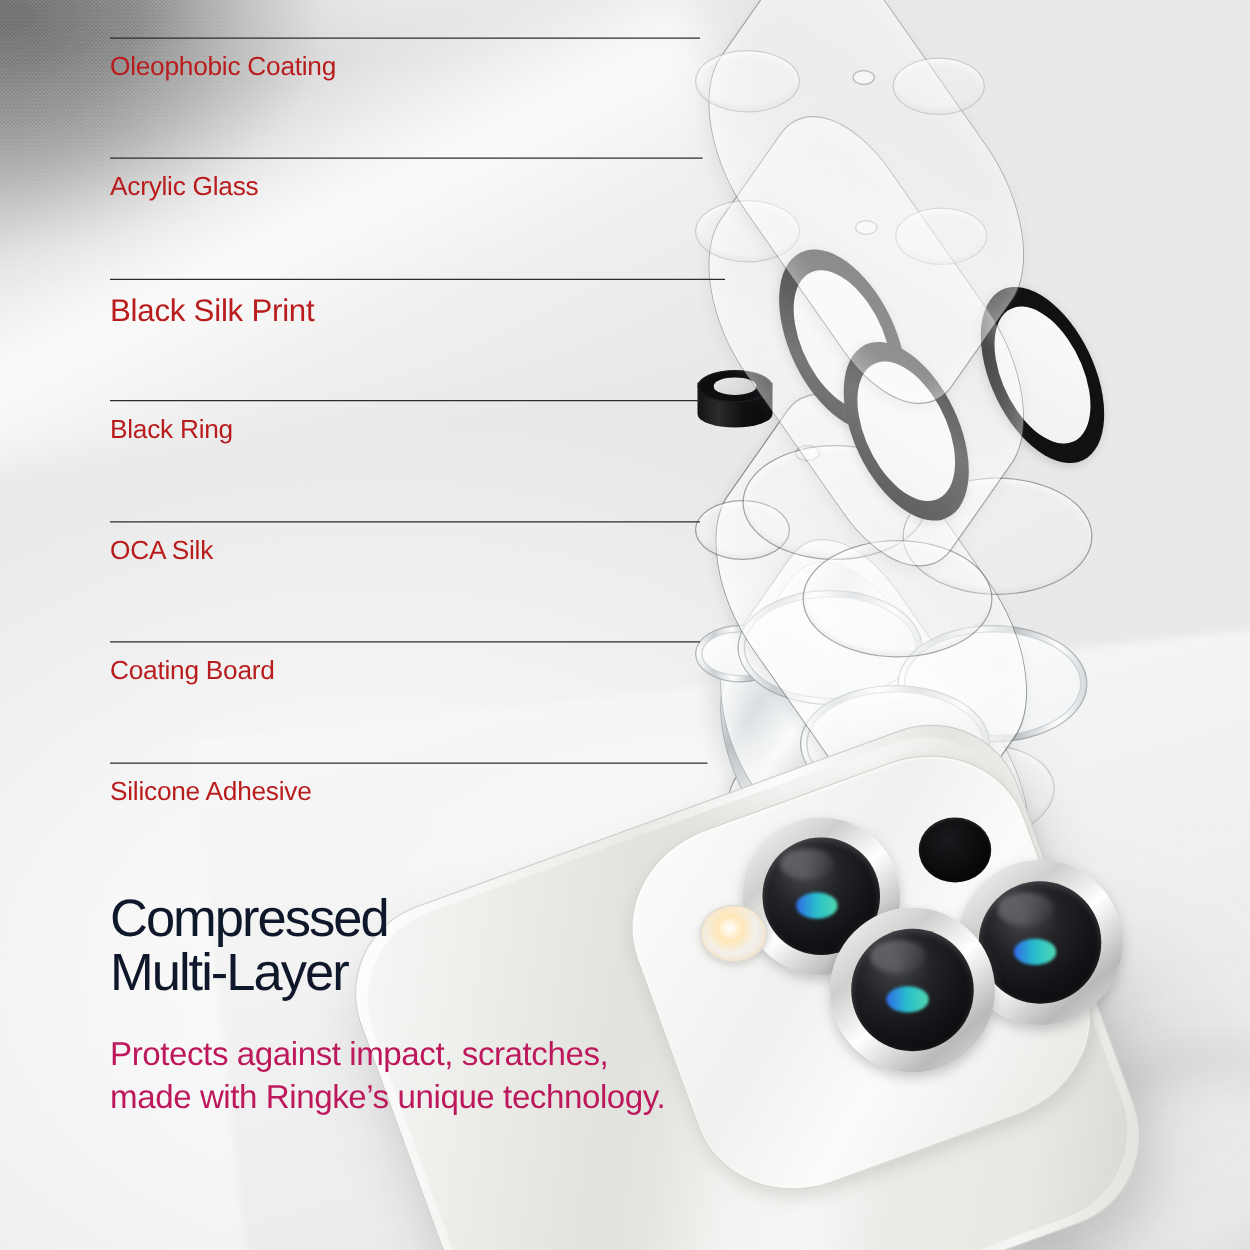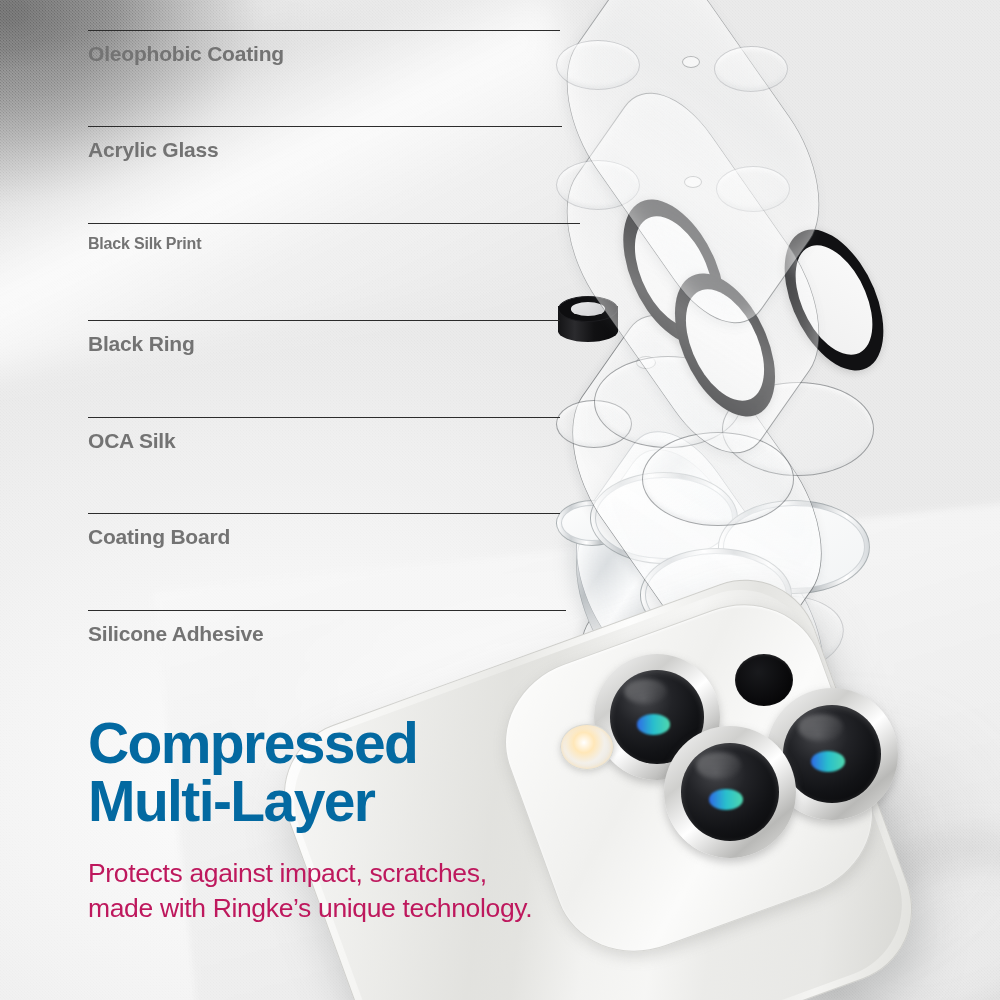--- a/index.html
+++ b/index.html
@@ -80,22 +80,22 @@
 
   
   .callouts { position:absolute; inset:0; z-index:40; }
   .callout { position:absolute; left:0; }
   .callout .rule {
     position:absolute; left:0; top:0;
     height:1px; background:#2c2c2c;
   }
   .callout .lbl {
     position:absolute; left:1px;
-    font-weight:bold;
-    color:#737373;
+    font-weight:normal;
+    color:#b91c1c;
     letter-spacing:-.2px;
     white-space:nowrap;
   }
 
   
   #explode { position:absolute; inset:0; z-index:20; }
   .layer { position:absolute; }
 
   
   .plate {
@@ -250,25 +250,25 @@
   }
   .lidar {
     position:absolute; border-radius:50%;
     background:radial-gradient(circle at 40% 34%, #191a1d 0%, #0b0b0d 55%, #000 100%);
     box-shadow:inset 0 1px 3px rgba(255,255,255,.12);
   }
 
   
   #textblock { position:absolute; z-index:50; left:88px; top:714px; width:660px; }
   #headline {
-    font-size:57px;
-    font-weight:bold;
+    font-size:42px;
+    font-weight:normal;
     line-height:1.02;
     letter-spacing:-1.6px;
-    color:#0369a1;
+    color:#0f172a;
   }
   #headline .l2 { display:block; }
   #body {
     margin-top:26px;
     font-size:26.5px;
     line-height:1.30;
     color:#be185d;
     letter-spacing:-.35px;
   }
   #body span { display:block; }
@@ -392,21 +392,21 @@
       <div class="lbl" style="left:88px;top:12px;font-size:21px;">Oleophobic Coating</div>
     </div>
 
     <div class="callout" style="top:126px;">
       <div class="rule" style="left:88px;width:474px;"></div>
       <div class="lbl" style="left:88px;top:12px;font-size:21px;">Acrylic Glass</div>
     </div>
 
     <div class="callout" style="top:223px;">
       <div class="rule" style="left:88px;width:492px;"></div>
-      <div class="lbl" style="left:88px;top:12px;font-size:16px;">Black Silk Print</div>
+      <div class="lbl" style="left:88px;top:12px;font-size:25px;">Black Silk Print</div>
     </div>
 
     <div class="callout" style="top:320px;">
       <div class="rule" style="left:88px;width:472px;"></div>
       <div class="lbl" style="left:88px;top:12px;font-size:21px;">Black Ring</div>
     </div>
 
     <div class="callout" style="top:417px;">
       <div class="rule" style="left:88px;width:472px;"></div>
       <div class="lbl" style="left:88px;top:12px;font-size:21px;">OCA Silk</div>

